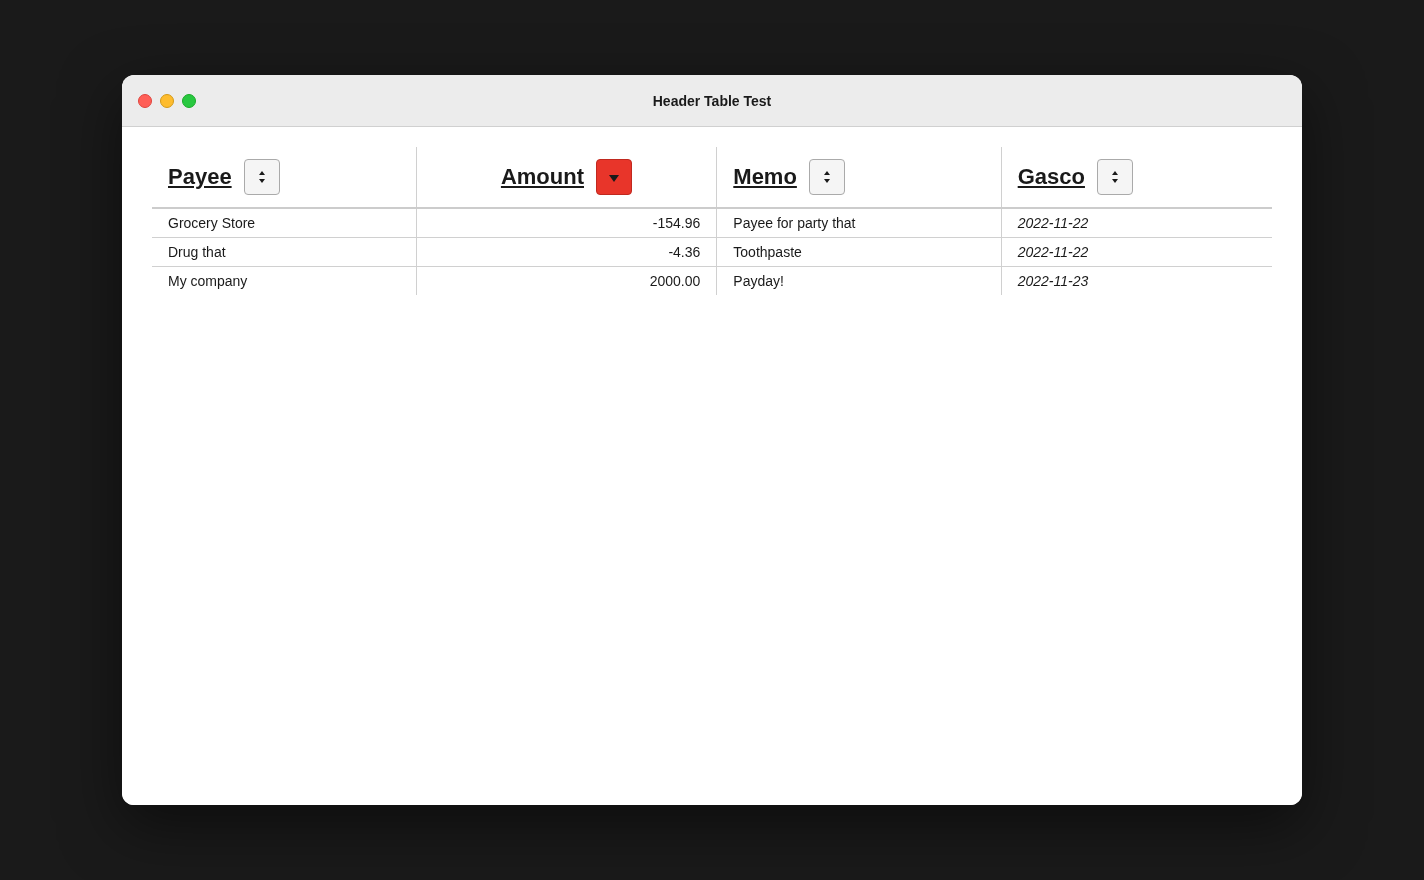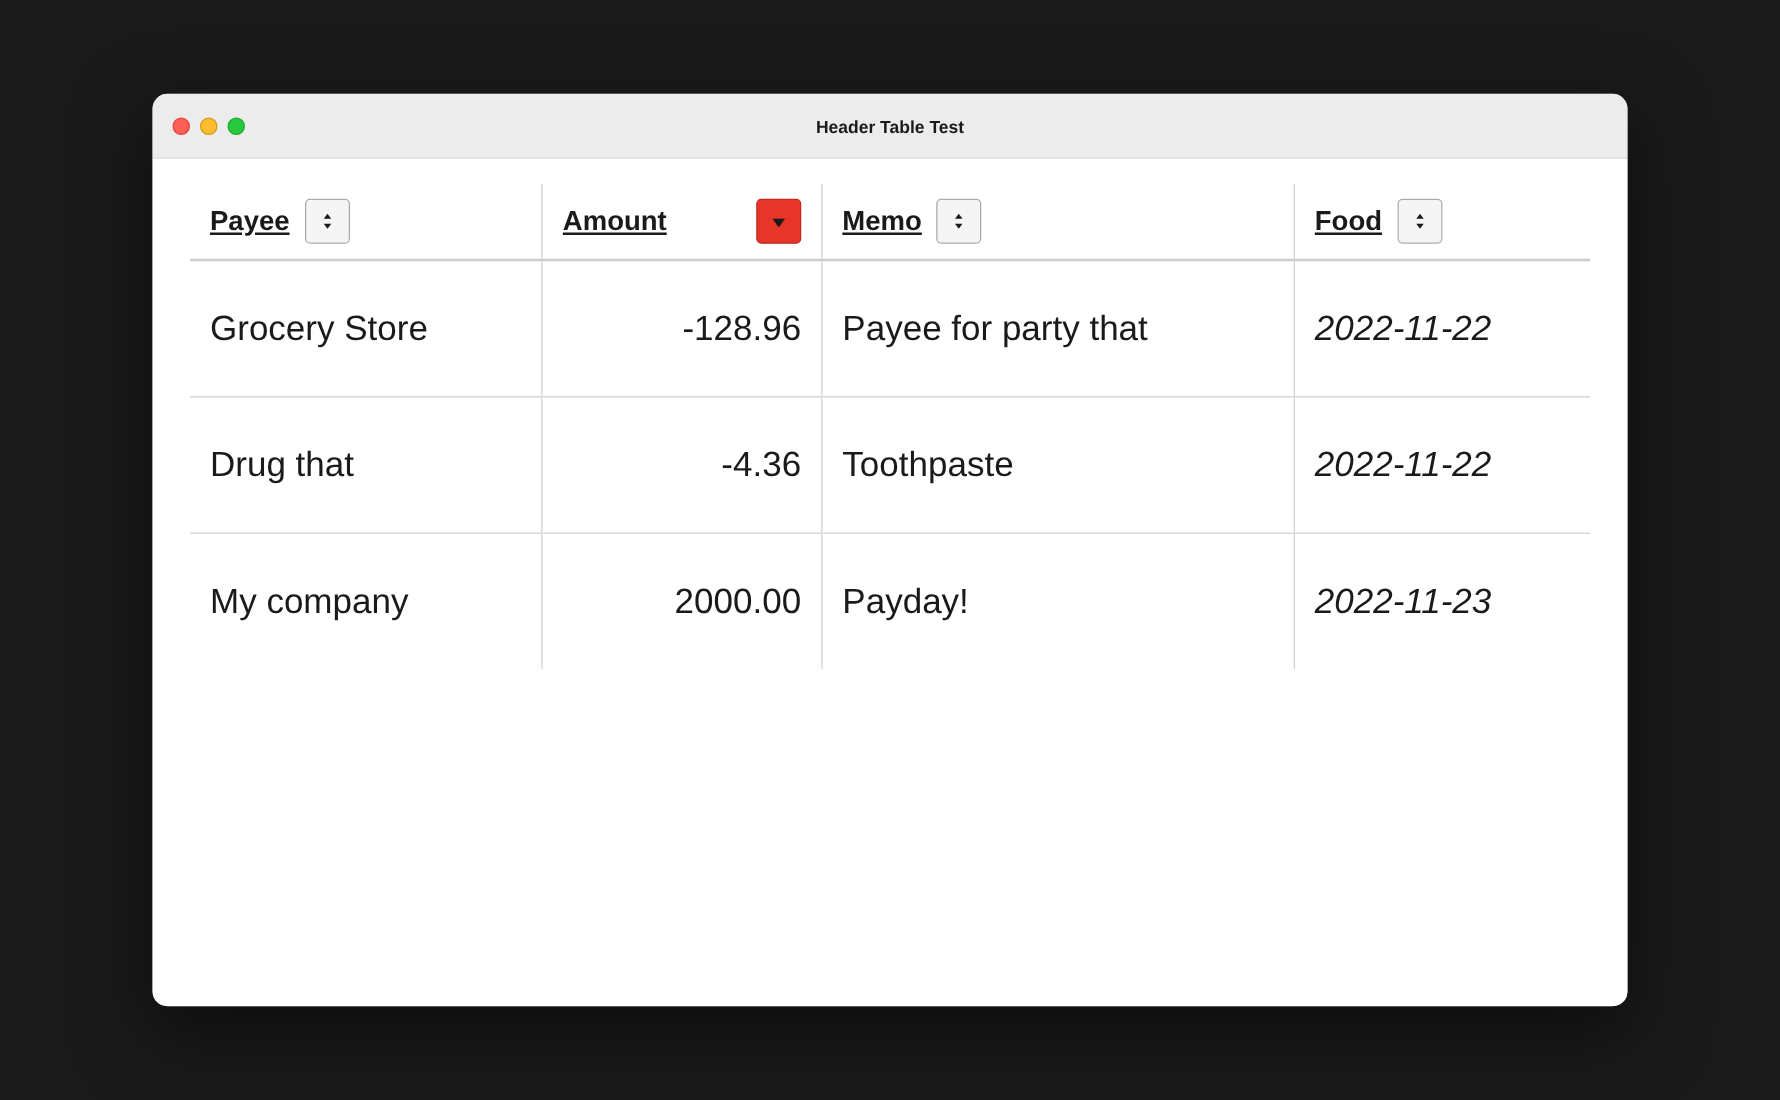--- a/index.html
+++ b/index.html
@@ -134,34 +134,34 @@
       height: 16px;
     }
 
     .header-cell-inner {
       display: flex;
       align-items: center;
       gap: 4px;
     }
 
     .header-cell-inner.right-align {
-      justify-content: space-between;
+      justify-content: center;
     }
 
     tbody tr {
       border-bottom: 1px solid #d0d0d0;
     }
 
     tbody tr:last-child {
       border-bottom: none;
     }
 
     tbody td {
-      padding: 38px 16px;
-      font-size: 28px;
+      padding: 6px 16px;
+      font-size: 14px;
       color: #1a1a1a;
       vertical-align: middle;
     }
 
     tbody td.payee-cell {
       text-align: left;
     }
 
     tbody td.amount-cell {
       text-align: right;
@@ -224,35 +224,35 @@
               <button class="sort-btn">
                 <svg viewBox="0 0 16 16" fill="none" xmlns="http://www.w3.org/2000/svg">
                   <path d="M8 2L5 6H11L8 2Z" fill="#1a1a1a"></path>
                   <path d="M8 14L5 10H11L8 14Z" fill="#1a1a1a"></path>
                 </svg>
               </button>
             </div>
           </th>
           <th class="col-divider date-header">
             <div class="header-cell-inner">
-              <span>Food</span>
+              <span>Gasco</span>
               <button class="sort-btn">
                 <svg viewBox="0 0 16 16" fill="none" xmlns="http://www.w3.org/2000/svg">
                   <path d="M8 2L5 6H11L8 2Z" fill="#1a1a1a"></path>
                   <path d="M8 14L5 10H11L8 14Z" fill="#1a1a1a"></path>
                 </svg>
               </button>
             </div>
           </th>
         </tr>
       </thead>
       <tbody id="table-body">
       <tr>
             <td class="payee-cell">Grocery Store</td>
-            <td class="amount-cell col-divider">-128.96</td>
+            <td class="amount-cell col-divider">-154.96</td>
             <td class="memo-cell col-divider">Payee for party that</td>
             <td class="date-cell col-divider">2022-11-22</td>
           </tr>
           <tr>
             <td class="payee-cell">Drug that</td>
             <td class="amount-cell col-divider">-4.36</td>
             <td class="memo-cell col-divider">Toothpaste</td>
             <td class="date-cell col-divider">2022-11-22</td>
           </tr>
           <tr>

